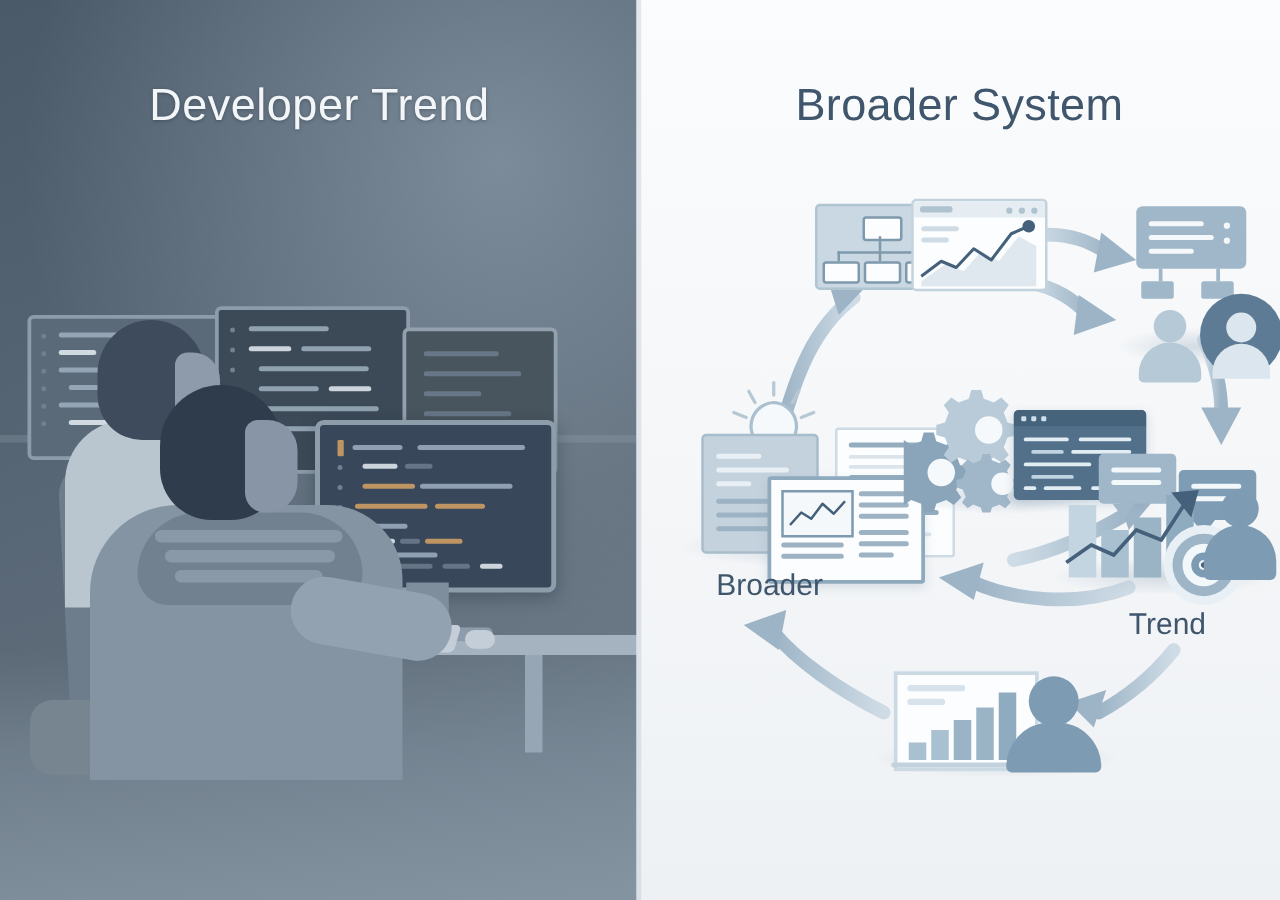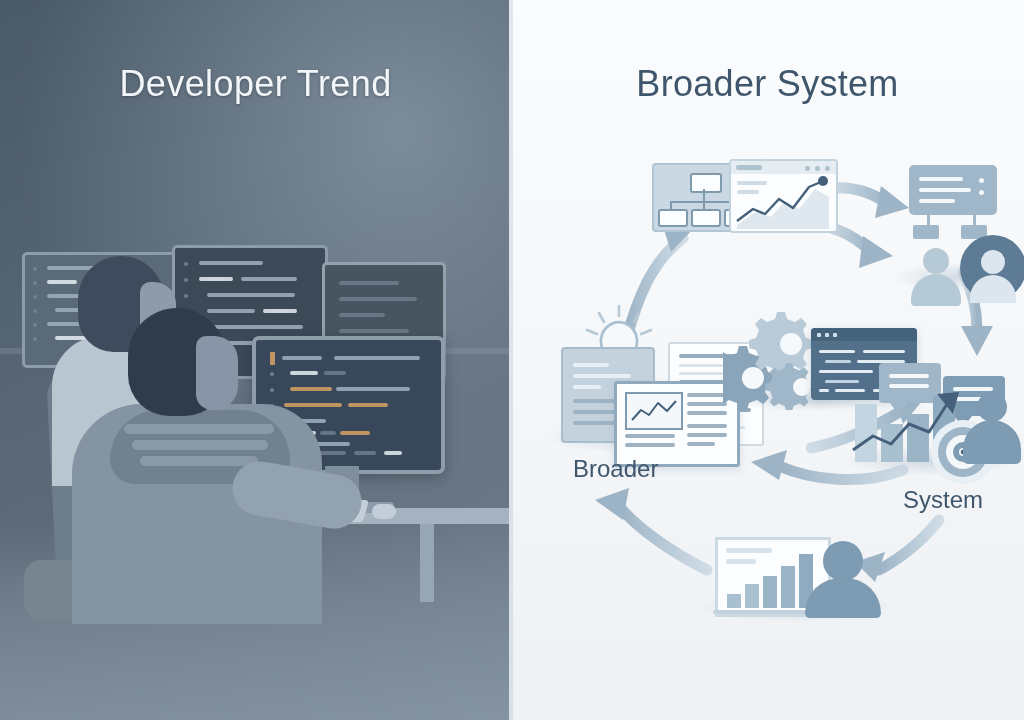--- a/index.html
+++ b/index.html
@@ -457,19 +457,19 @@
       </div>
       <div style="position:absolute;left:202px;top:610px;width:118px;height:4px;background:#c3d2dd;border-radius:2px;"></div>
 
       <div>
         <div style="position:absolute;left:312px;top:541px;width:40px;height:40px;border-radius:50%;background:#7d9bb2;"></div>
         <div style="position:absolute;left:294px;top:578px;width:76px;height:40px;border-radius:38px 38px 5px 5px;background:#7d9bb2;"></div>
       </div>
     </div>
 
     <div class="nodelabel" style="left:62px;top:455px;">Broader</div>
-    <div class="nodelabel" style="left:392px;top:486px;">System</div>
+    <div class="nodelabel" style="left:392px;top:486px;">Trend</div>
 
     <div class="ttl">Broader System</div>
   </div>
 
   <div class="divider"></div>
 </div>
 
 </body></html>

